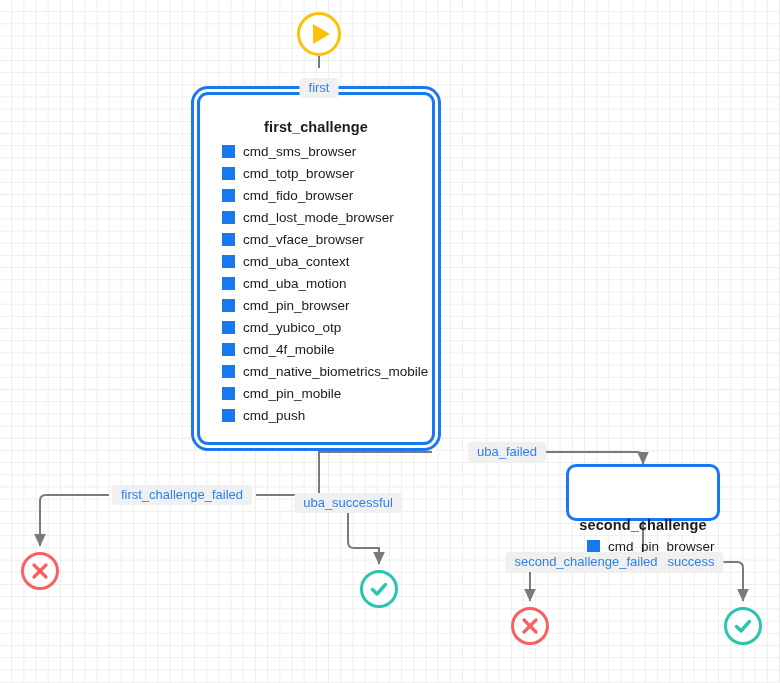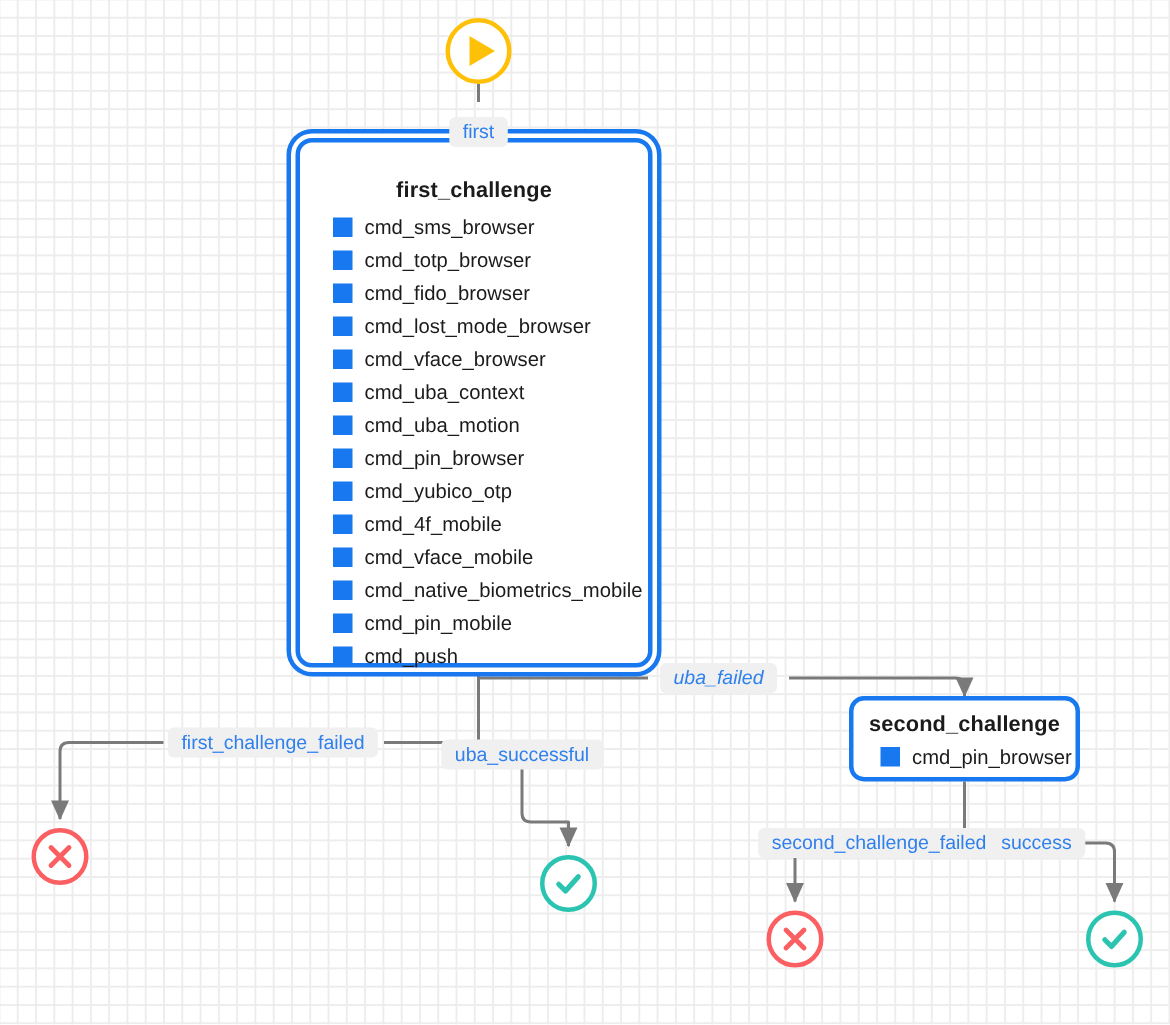--- a/index.html
+++ b/index.html
@@ -88,21 +88,21 @@
     font-size: 13.5px;
     color: #1b1b1b;
   }
   .sq {
     width: 13px;
     height: 13px;
     background: #1878F0;
     flex: 0 0 auto;
     margin-right: 8px;
   }
-  .small .node-title { padding-top: 8px; padding-bottom: 2px; }
+  .small .node-title { padding-top: 8px; padding-bottom: 2px; margin-top: 42px; }
   .small .node-list { padding: 0 0 9px 18px; }
 
   
   .edge-label {
     position: absolute;
     background: #f0f0f0;
     color: #2f80ed;
     font-size: 13px;
     line-height: 20px;
     height: 20px;
@@ -201,24 +201,20 @@
       <li>
           <span class="sq"></span>
           <span>cmd_yubico_otp</span>
         </li>
       <li>
           <span class="sq"></span>
           <span>cmd_4f_mobile</span>
         </li>
       <li>
           <span class="sq"></span>
-          <span>cmd_vface_mobile</span>
-        </li>
-      <li>
-          <span class="sq"></span>
           <span>cmd_native_biometrics_mobile</span>
         </li>
       <li>
           <span class="sq"></span>
           <span>cmd_pin_mobile</span>
         </li>
       <li>
           <span class="sq"></span>
           <span>cmd_push</span>
         </li>
@@ -234,21 +230,21 @@
         </li>
     </ul>
   </div>
 
   <div class="edge-label" style="left:319px; top:88px;">first</div>
 
   <div class="edge-label" style="left:182px; top:495px;text-align:right;">first_challenge_failed</div>
 
   <div class="edge-label" style="left:348px; top:503px;">uba_successful</div>
 
-  <div class="edge-label" style="left:479px; top:452px;font-style:italic;">uba_failed</div>
+  <div class="edge-label" style="left:507px; top:452px;">uba_failed</div>
 
   <div class="edge-label" style="left:586px; top:562px;">second_challenge_failed</div>
 
   <div class="edge-label" style="left:691px; top:562px;">success</div>
 
   <div class="term fail" style="left:21px; top:552px;">
     <svg width="20" height="20" viewBox="0 0 20 20">
       <path d="M4,4 L16,16 M16,4 L4,16" stroke="#FB5F62" stroke-width="3.2" stroke-linecap="round"></path>
     </svg>
   </div>

